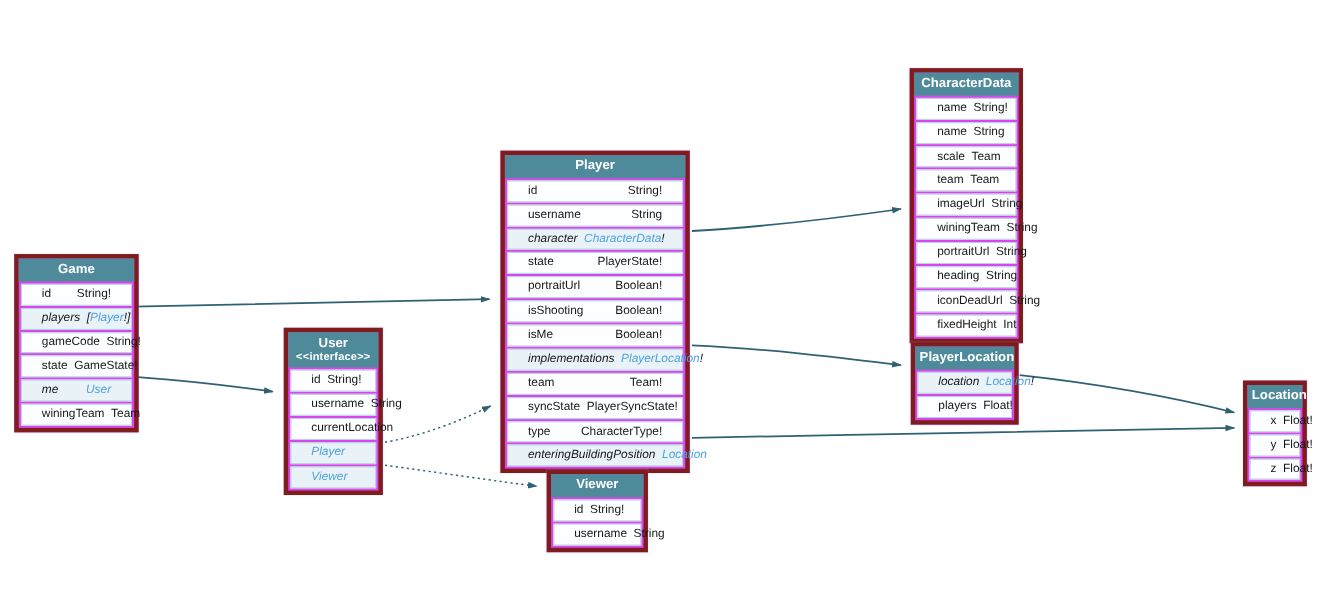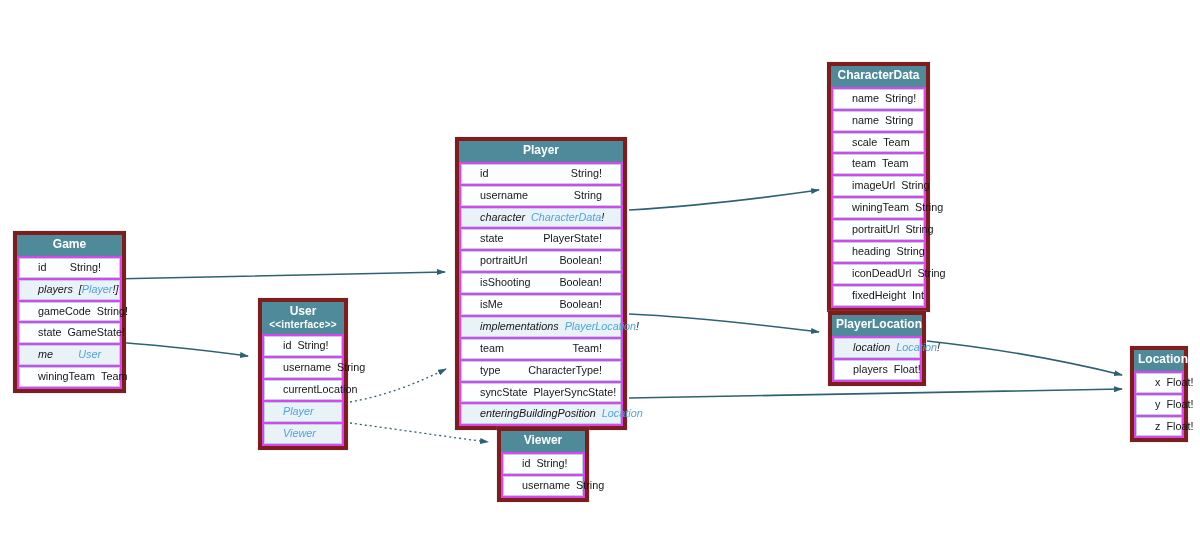--- a/index.html
+++ b/index.html
@@ -155,29 +155,29 @@
         <span class="fname">implementations</span>
         <span class="ftype"><span></span><span class="link">PlayerLocation</span><span>!</span></span>
       </div>
 
       <div class="row">
         <span class="fname">team</span>
         <span class="ftype"><span></span><span class="link"></span><span>Team!</span></span>
       </div>
 
       <div class="row">
+        <span class="fname">syncState</span>
+        <span class="ftype"><span></span><span class="link"></span><span>PlayerSyncState!</span></span>
+      </div>
+
+      <div class="row">
         <span class="fname">type</span>
         <span class="ftype"><span></span><span class="link"></span><span>CharacterType!</span></span>
       </div>
 
-      <div class="row">
-        <span class="fname">syncState</span>
-        <span class="ftype"><span></span><span class="link"></span><span>PlayerSyncState!</span></span>
-      </div>
-
       <div class="row tint">
         <span class="fname">enteringBuildingPosition</span>
         <span class="ftype"><span></span><span class="link">Location</span><span></span></span>
       </div>
     </div>
   </div>
 
   <div class="gtable" style="left:497px; top:427px; width:92px;">
     <div class="thead">
         <div>Viewer</div>

